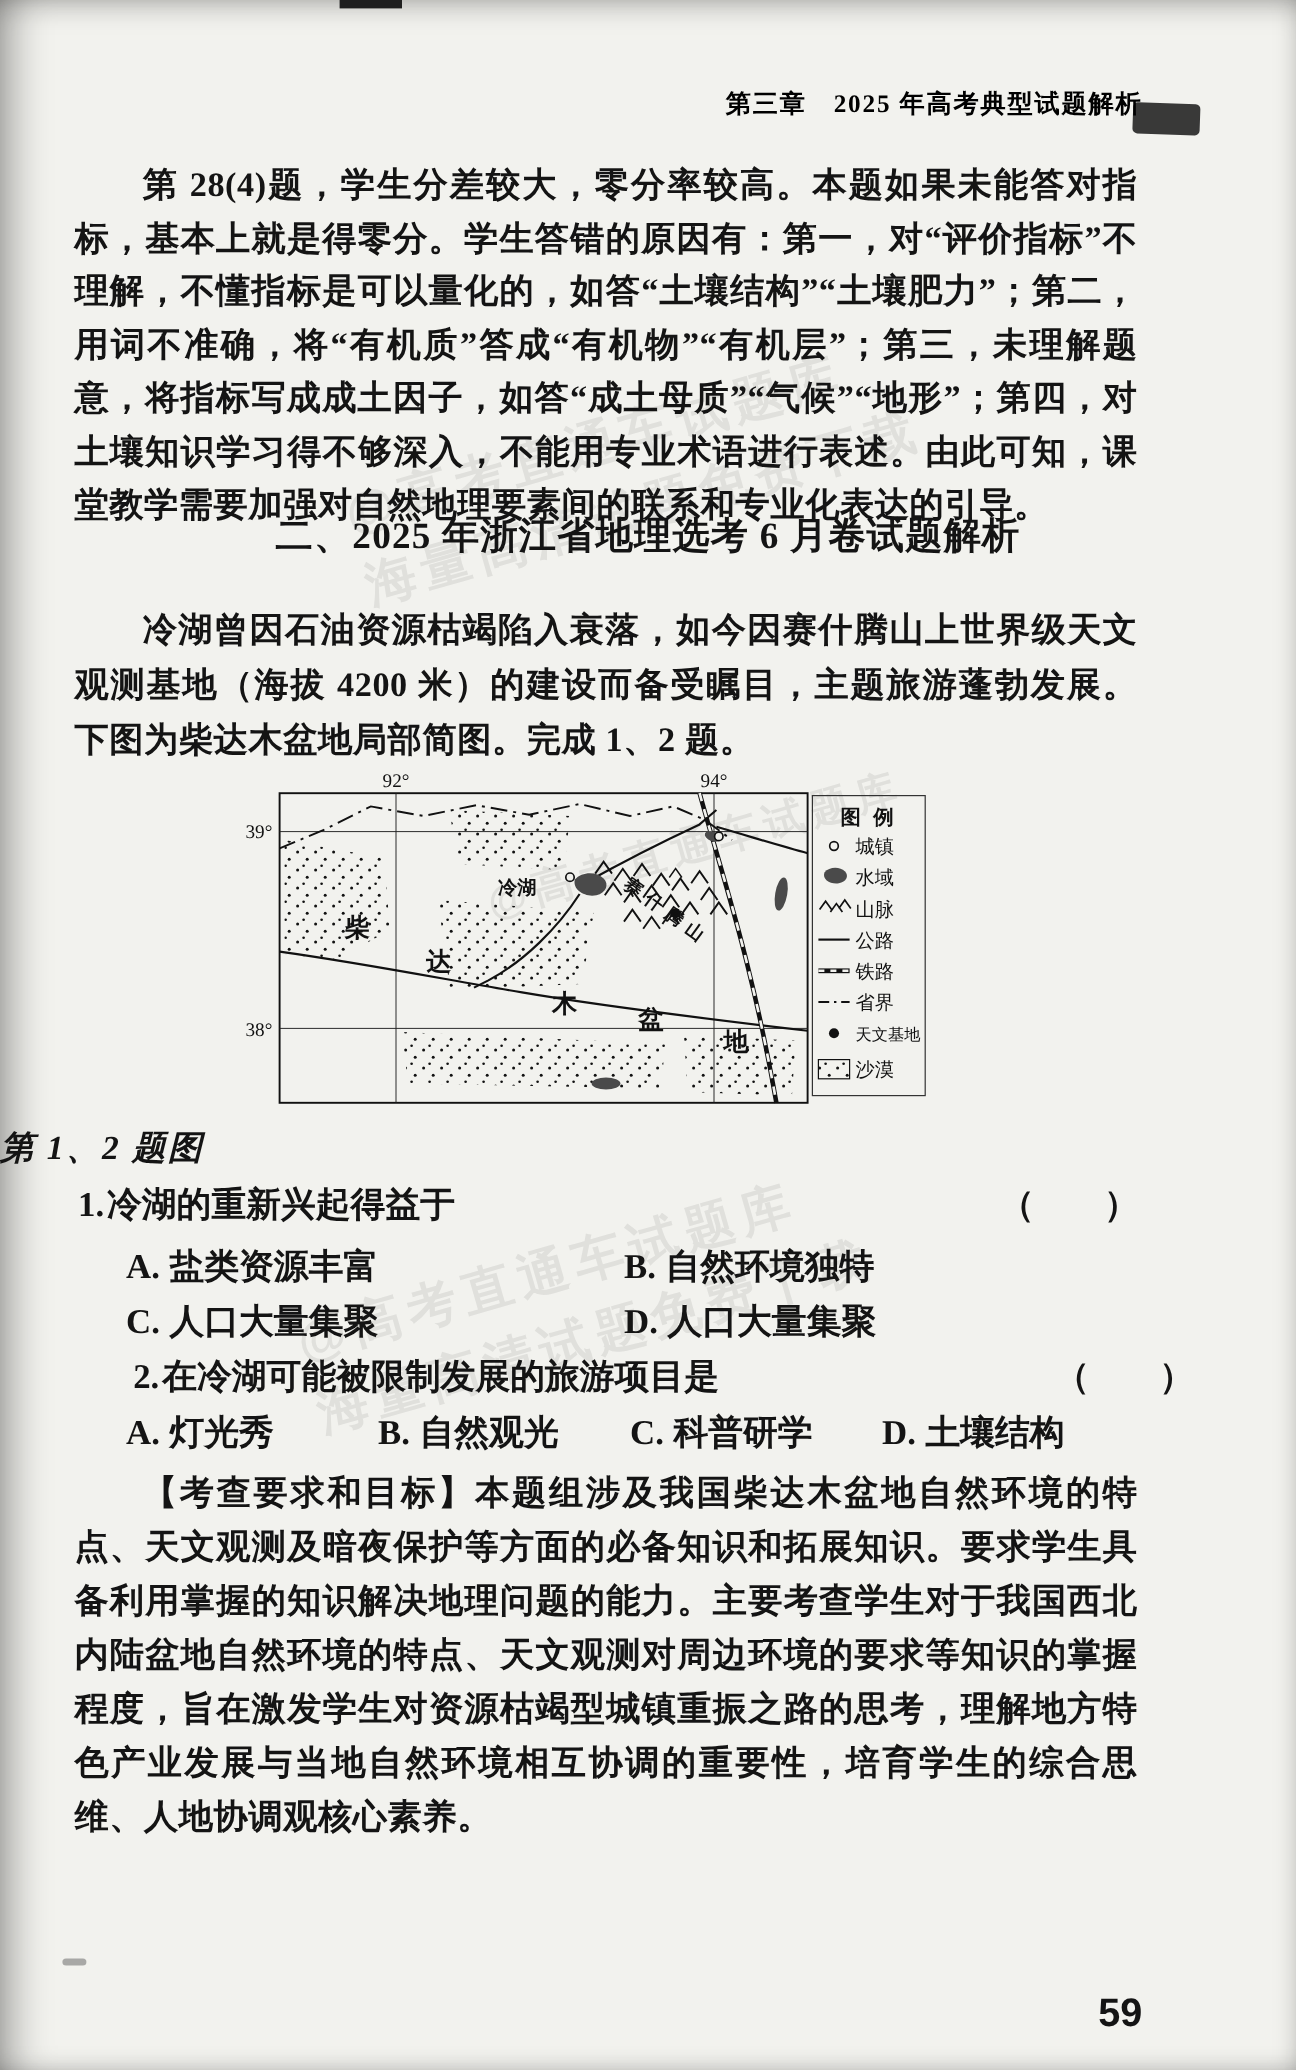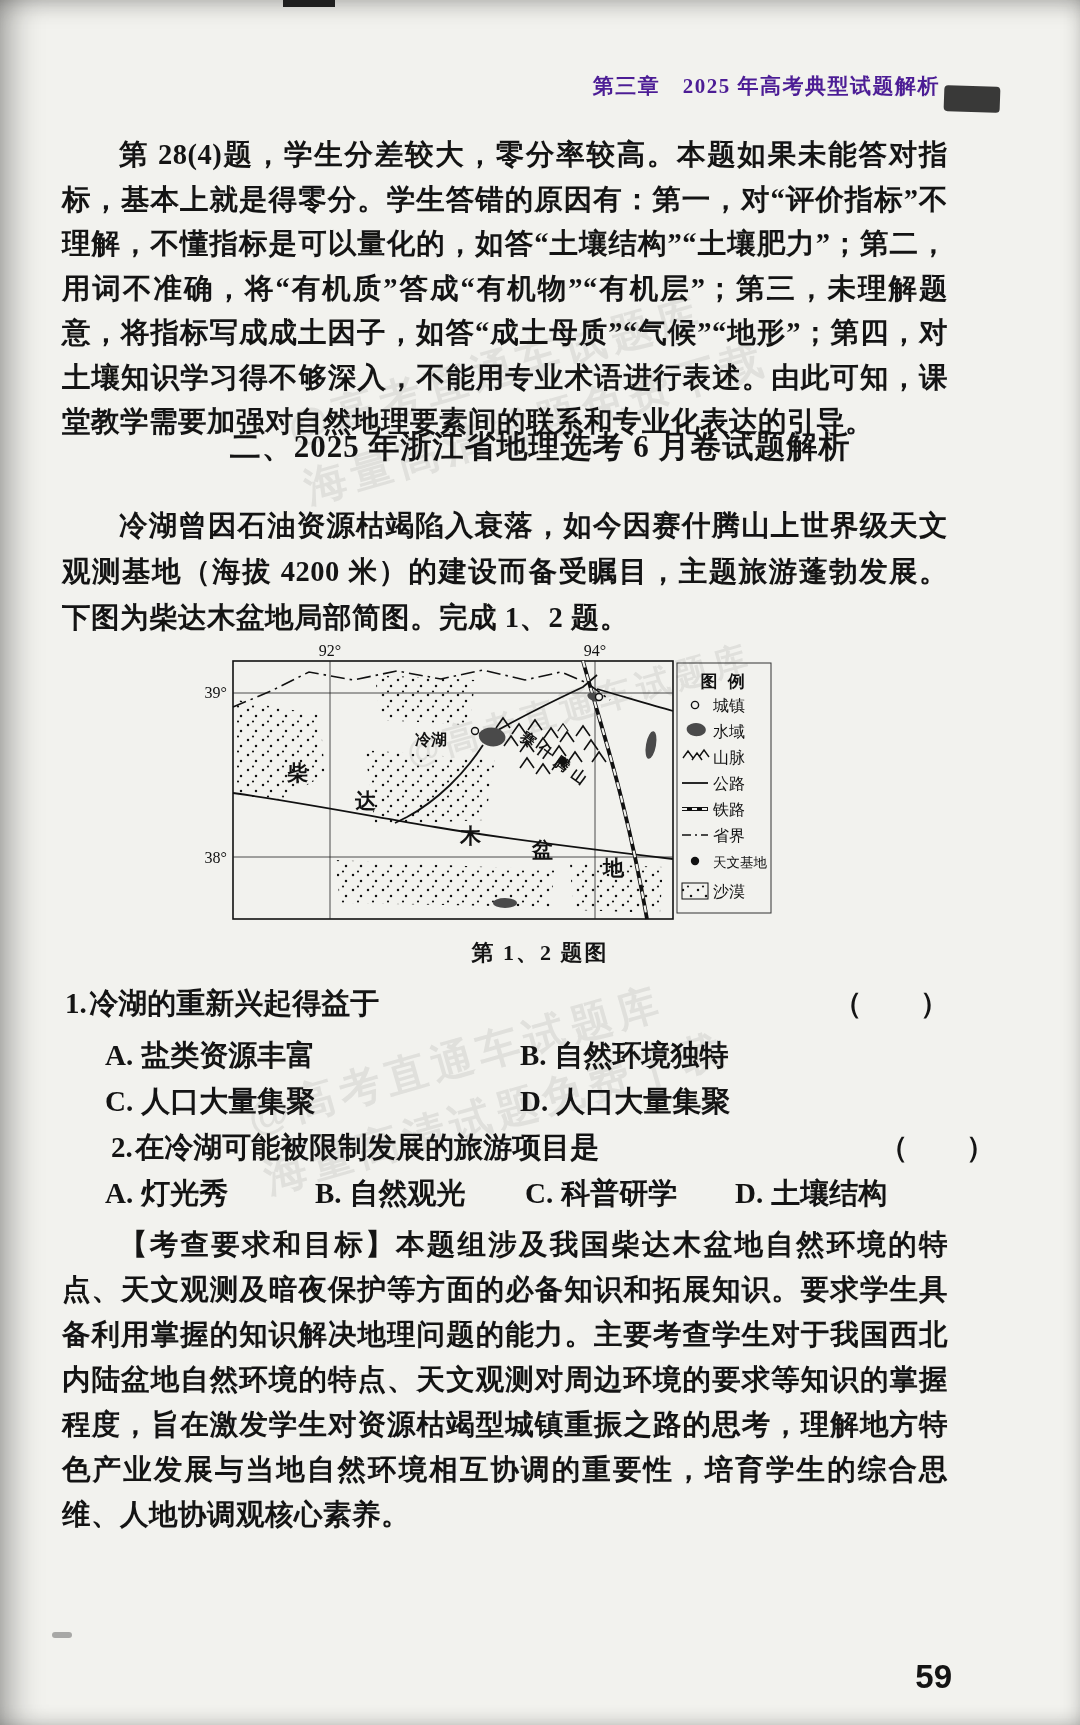--- a/index.html
+++ b/index.html
@@ -10,22 +10,22 @@
     background:#f2f2ee;
     color:#141414;
     font-family:"Liberation Serif", serif;
     overflow:hidden;
     box-shadow: inset 28px 0 34px -20px rgba(0,0,0,.38),
                 inset -14px 0 22px -16px rgba(0,0,0,.22),
                 inset 0 20px 26px -18px rgba(0,0,0,.28),
                 inset 0 -16px 22px -18px rgba(0,0,0,.22);
   }
   .header{
-    position:absolute;top:72px;right:140px;
-    font-size:21px;letter-spacing:1.5px;font-weight:600;color:#4c1d95;
+    position:absolute;top:72px;right:128px;
+    font-size:21px;letter-spacing:1.5px;font-weight:600;color:#000000;
   }
   .artifact{position:absolute;background:#1f1f1f;}
   .artifact.a1{left:283px;top:0;width:52px;height:7px;}
   .artifact.a2{right:80px;top:86px;width:56px;height:26px;border-radius:4px;transform:rotate(2deg);opacity:.88;}
   .artifact.a3{left:52px;top:1632px;width:20px;height:6px;opacity:.35;border-radius:3px;}
 
   .body-par{
     position:absolute;left:62px;width:886px;
     font-size:28.5px;line-height:44.5px;
     text-align:justify;font-weight:600;
@@ -34,21 +34,21 @@
   .par-intro{top:133px;}
   .par-lead{top:503px;line-height:46px;}
   .section-title{
     position:absolute;top:426px;left:0;width:100%;
     text-align:center;font-size:31px;font-weight:700;letter-spacing:1px;
   }
   .figure{position:absolute;left:185px;top:645px;width:590px;height:280px;}
   .figure svg{display:block;}
   .fig-caption{
     position:absolute;top:938px;left:0;width:100%;
-    text-align:center;font-size:22px;font-weight:600;letter-spacing:2px;
+    font-size:28px;font-weight:600;letter-spacing:2px;font-style:italic;
   }
   .question{position:absolute;left:65px;width:884px;font-size:29px;font-weight:700;}
   .q-row{display:flex;justify-content:space-between;}
   .q1-stem{top:984px;}
   .q2-stem{top:1128px;margin-left:46px;}
   .options-row{position:absolute;left:105px;width:860px;height:40px;font-size:29px;font-weight:600;}
   .options-row .opt{position:absolute;white-space:nowrap;}
   .opt .opt-label{margin-right:8px;}
   .r1{top:1036px;} .r2{top:1082px;} .r3{top:1174px;}
   .pos0{left:0;} .pos415{left:415px;}

